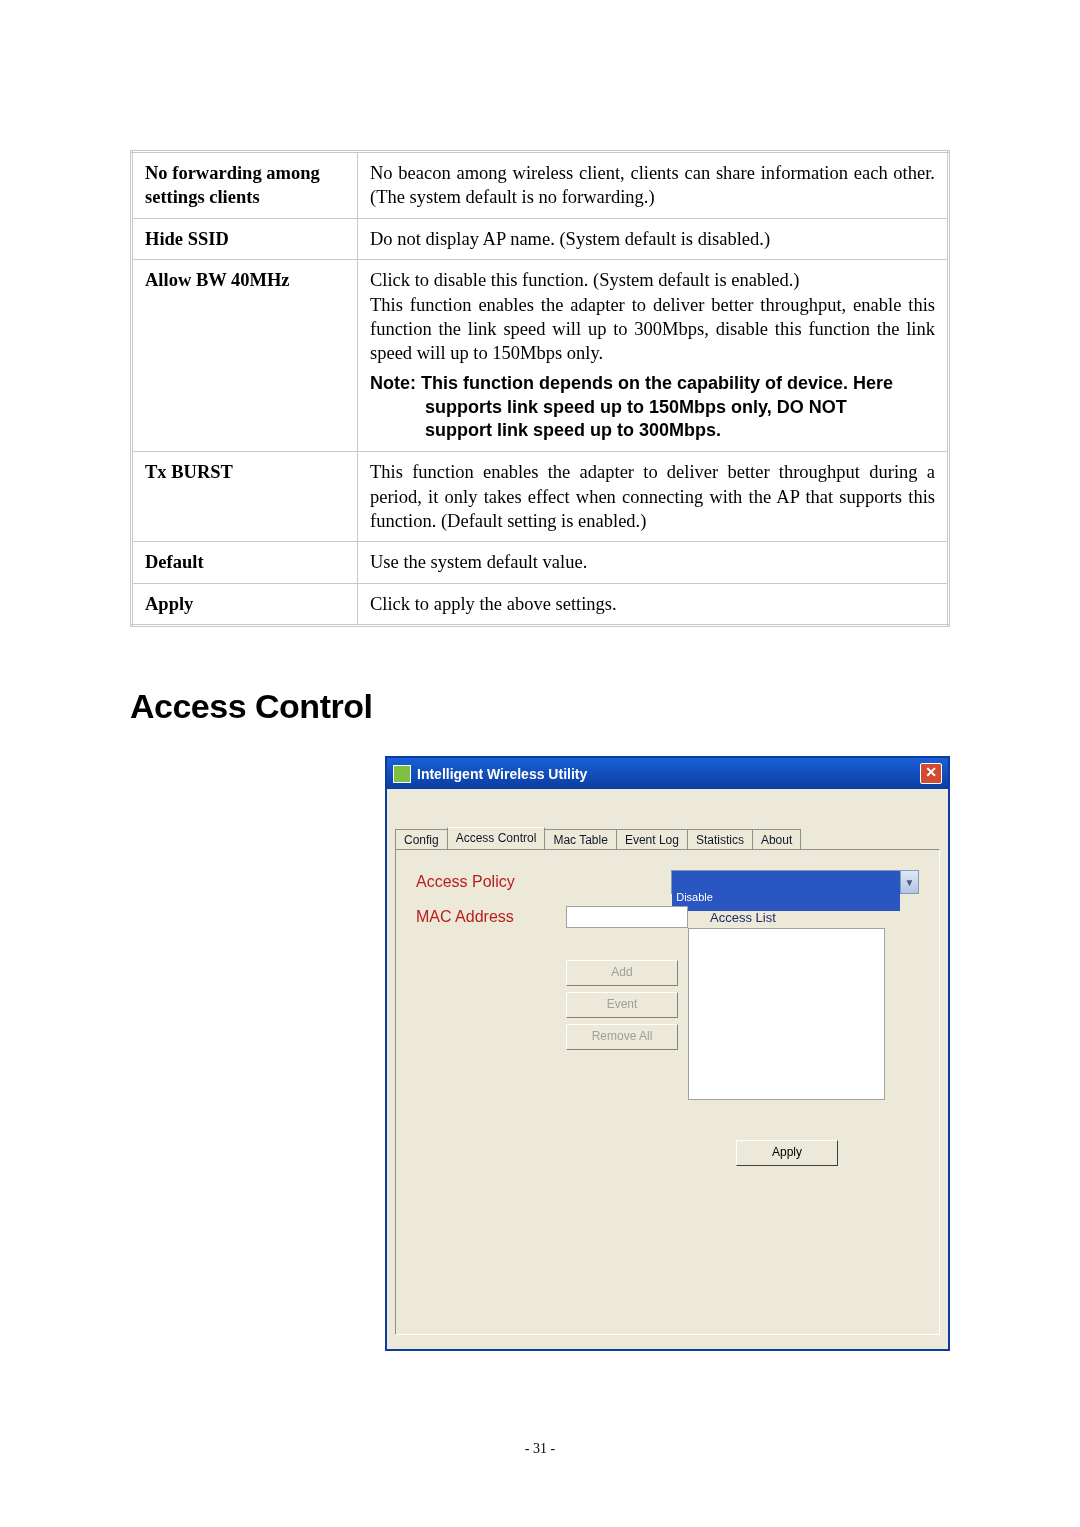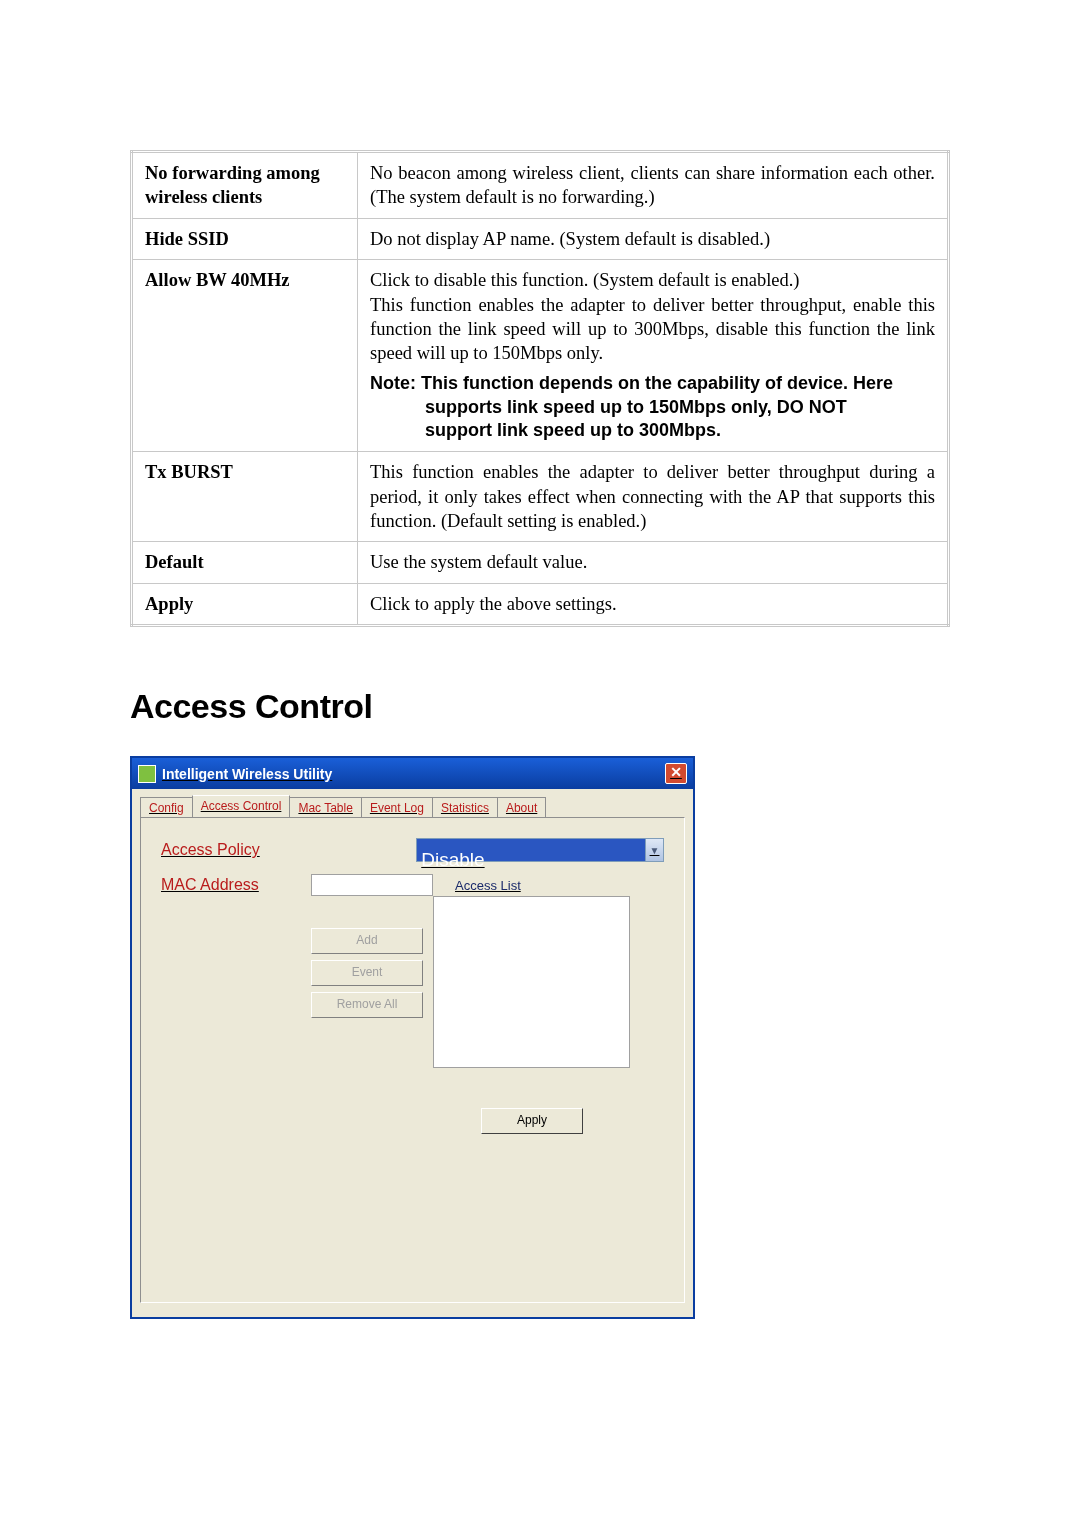--- a/index.html
+++ b/index.html
@@ -41,22 +41,21 @@
   h2.section-title {
     font-family: Arial, Helvetica, sans-serif;
     font-weight: 900;
     font-size: 34px;
     margin: 60px 0 30px 0;
     letter-spacing: -0.5px;
   }
 
   .dialog-wrap {
     display: flex;
-    justify-content: flex-start;
-    text-decoration: underline;
+    justify-content: flex-end;
   }
   .dialog {
     width: 561px;
     border: 2px solid #0a3da0;
     background: #e3e2db;
     font-family: Tahoma, Arial, sans-serif;
     font-size: 13px;
   }
   .titlebar {
     background: linear-gradient(#1a5fd8,#0a3da0);
@@ -87,22 +86,23 @@
     border-radius: 2px;
   }
 
   .tabs-area {
     background: #ece9d8;
     padding: 6px 8px 14px 8px;
   }
   .tabs {
     display: flex;
     font-size: 12px;
-    color: #b91c1c;
+    color: #0f172a;
     height: 22px;
+    margin-top: 32px;
   }
   .tab {
     padding: 3px 8px;
     border: 1px solid #8f8f8f;
     border-bottom: none;
     background: #ece9d8;
     margin-right: -1px;
     position: relative;
   }
   .tab.active {
@@ -134,22 +134,22 @@
     height: 22px;
     border: 1px solid #7f9db9;
     background: #ffffff;
     display: flex;
     align-items: stretch;
   }
   .select .sel-text {
     flex: 1;
     background: #2a56c1;
     color: #ffffff;
-    padding: 10px 4px;
-    font-size: 19px;
+    padding: 20px 4px;
+    font-size: 11px;
   }
   .select .sel-btn {
     width: 17px;
     background: linear-gradient(#dfe8f6,#b0c4e3);
     border-left: 1px solid #7f9db9;
     display: flex; align-items: center; justify-content: center;
     color: #4a5a7a;
     font-size: 10px;
   }
 
@@ -220,21 +220,21 @@
   }
 </style>
 </head>
 <body>
 
 <div class="page">
 
   <table class="settings-table">
     <tbody id="table-body">
         <tr>
-          <td class="label">No forwarding among wireless clients</td>
+          <td class="label">No forwarding among settings clients</td>
           <td class="justify">No beacon among wireless client, clients can share information each other. (The system default is no forwarding.)</td>
         </tr>
         <tr>
           <td class="label">Hide SSID</td>
           <td>Do not display AP name. (System default is disabled.)</td>
         </tr>
         <tr>
           <td class="label">Allow BW 40MHz</td>
           <td class="justify">Click to disable this function. (System default is enabled.)<br>This function enables the adapter to deliver better throughput, enable this function the link speed will up to 300Mbps, disable this function the link speed will up to 150Mbps only.<div class="note" style="margin-top: 6px;">Note: This function depends on the capability of device. Here<span class="indent">supports link speed up to 150Mbps only, DO NOT</span><span class="indent">support link speed up to 300Mbps.</span></div></td>
         </tr>
@@ -297,13 +297,14 @@
             <div class="btn">Remove All</div>
           </div>
 
           <div class="apply-btn">Apply</div>
 
         </div>
       </div>
     </div>
   </div>
 
+  <div class="page-num">- 31 -</div>
 </div>
 
 </body></html>

